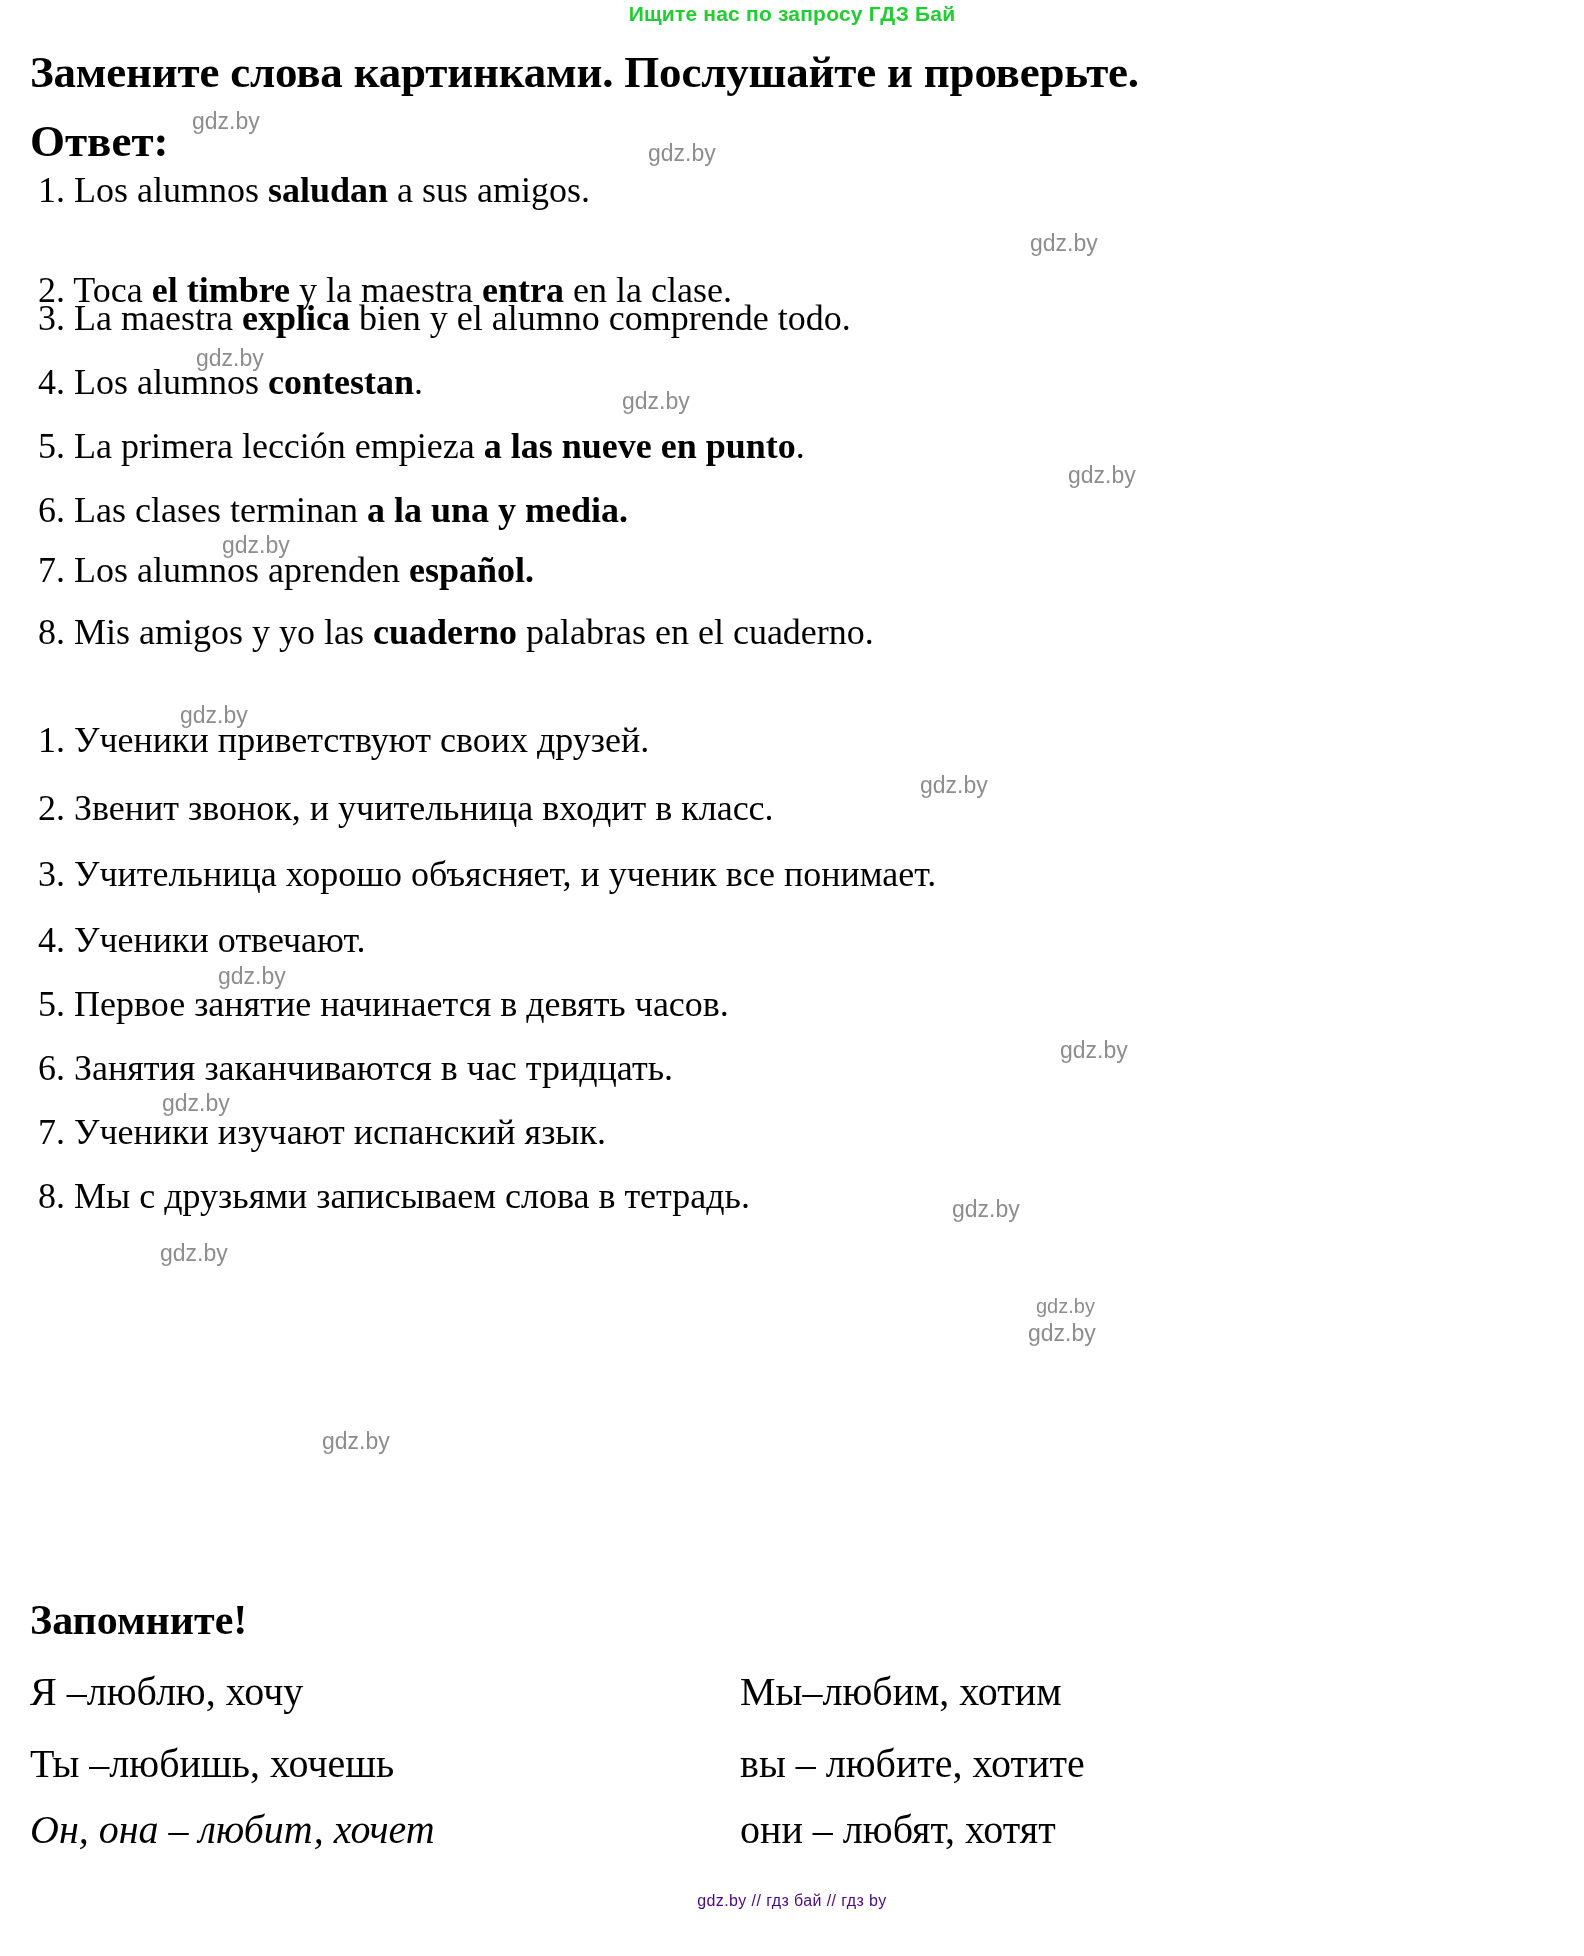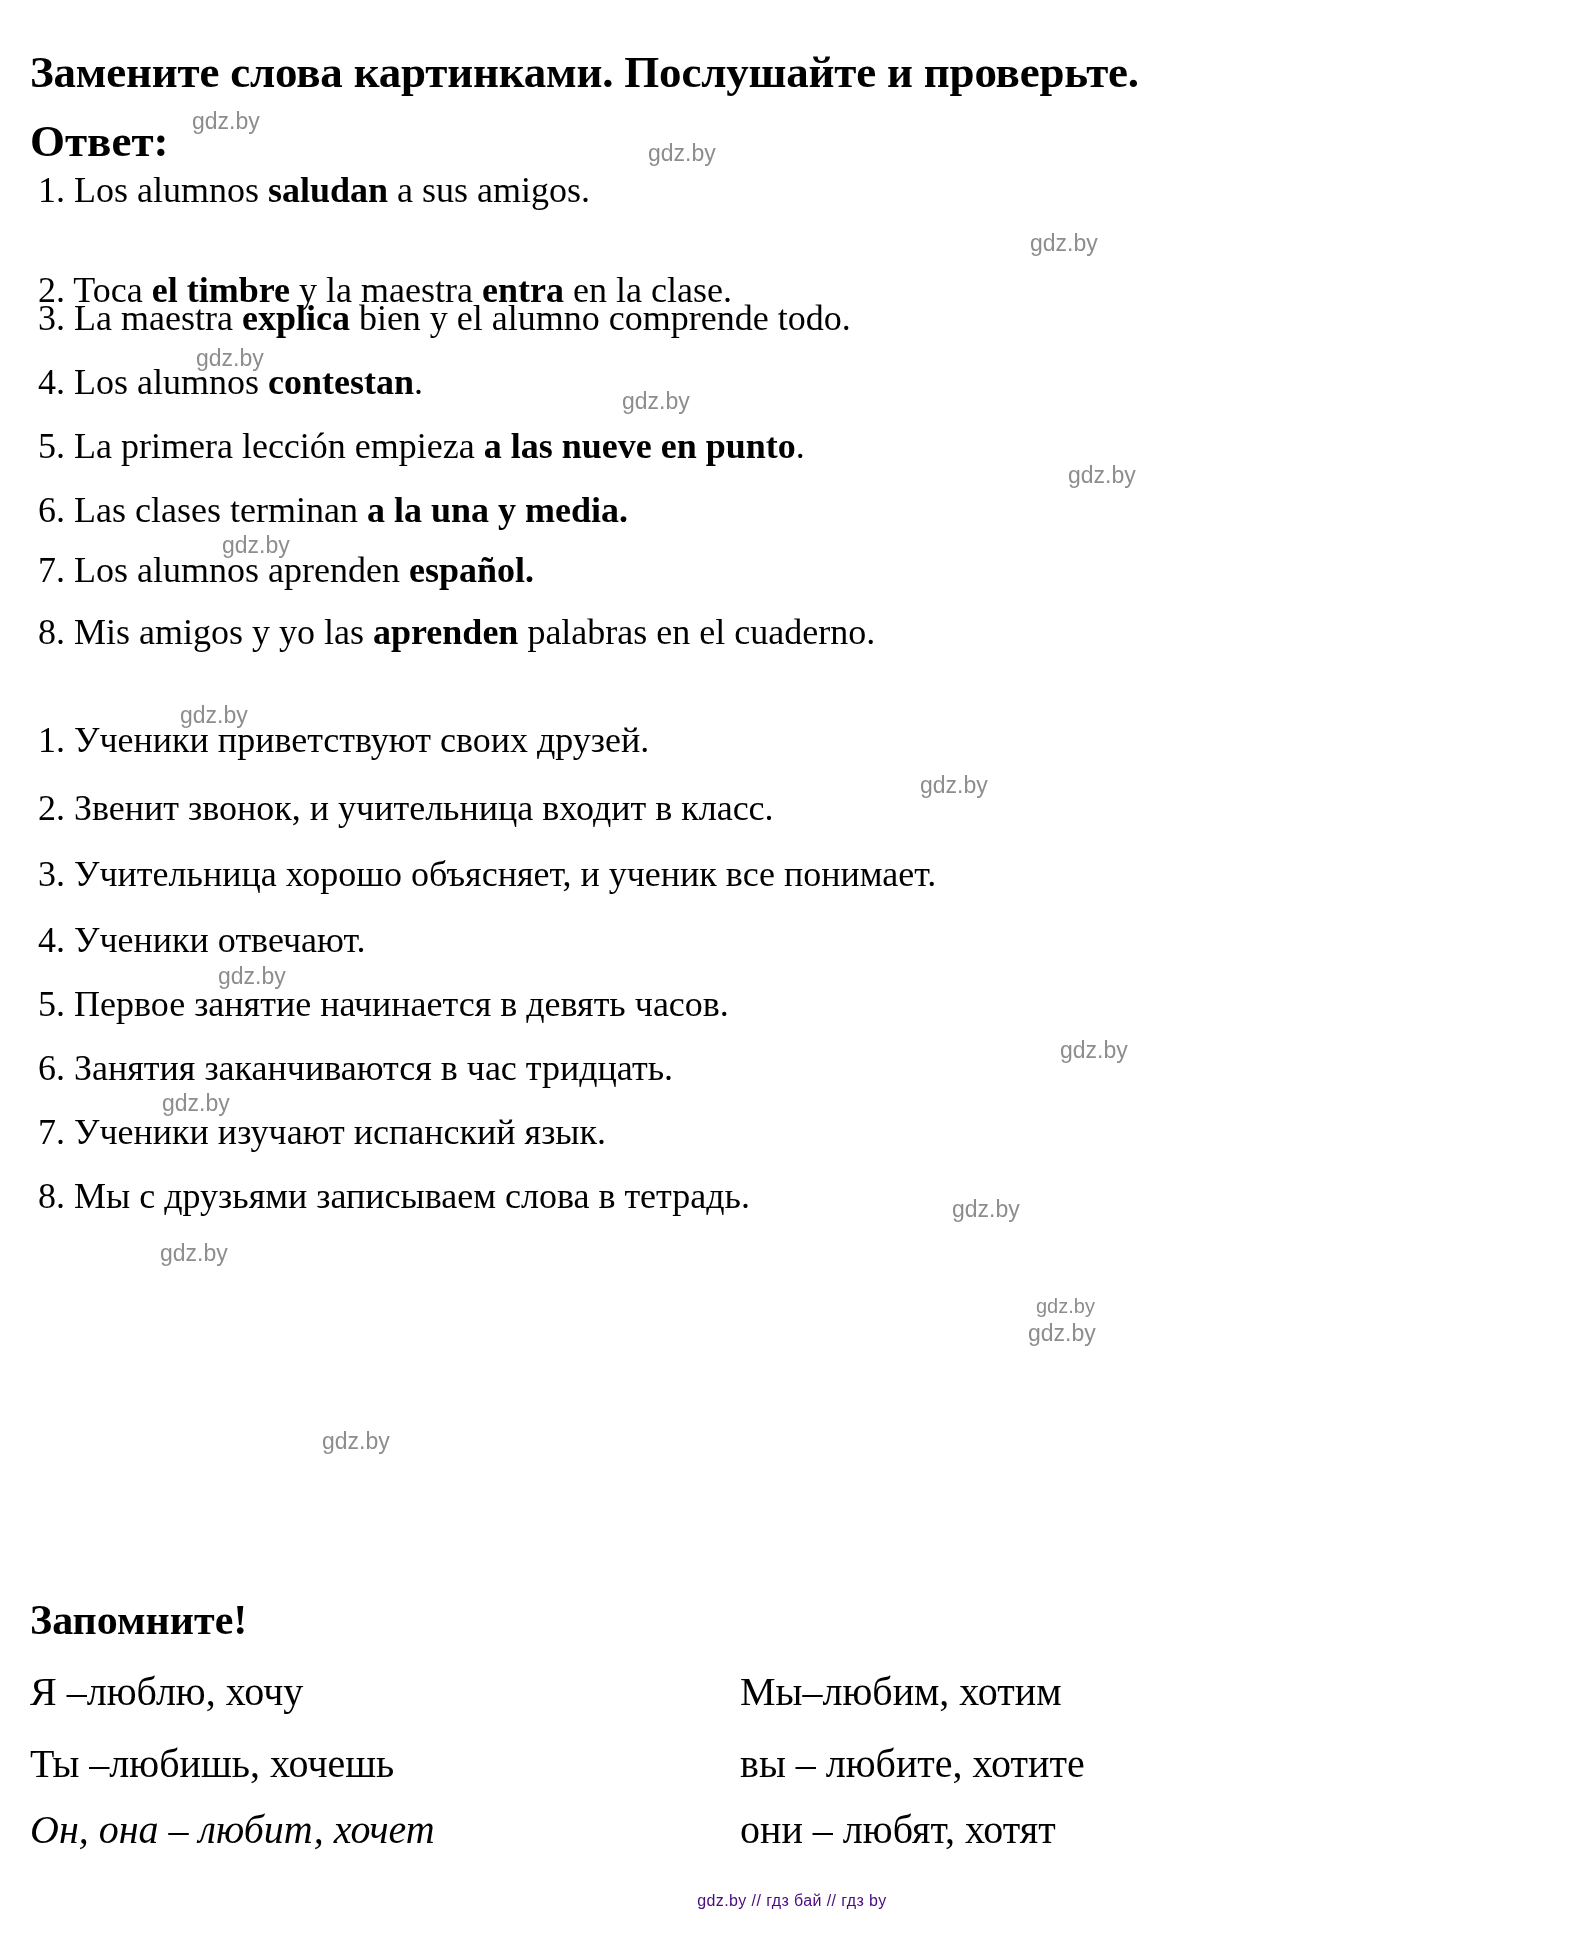--- a/index.html
+++ b/index.html
@@ -105,33 +105,34 @@
     font-size: 16px;
     color: #4b0a80;
     letter-spacing: 0.4px;
   }
 </style>
 </head>
 <body>
 
 <div id="page">
 
+  <div class="promo">Ищите нас по запросу ГДЗ Бай</div>
 
   <div class="task-title">Замените слова картинками. Послушайте и проверьте.</div>
   <div class="answer-label">Ответ:</div>
 
   <div id="spanish-list">
       <div class="line" style="top: 172px;"><span>1.</span><span> Los alumnos </span><b>saludan</b><span> a sus amigos.</span></div>
       <div class="line" style="top: 236px; margin-top: 36px;"><span>2.</span><span> Toca </span><b>el timbre</b><span> y la maestra </span><b>entra</b><span> en la clase.</span></div>
       <div class="line" style="top: 300px;"><span>3.</span><span> La maestra </span><b>explica</b><span> bien y el alumno comprende todo.</span></div>
       <div class="line" style="top: 364px;"><span>4.</span><span> Los alumnos </span><b>contestan</b><span>.</span></div>
       <div class="line" style="top: 428px;"><span>5.</span><span> La primera lección empieza </span><b>a las nueve en punto</b><span>.</span></div>
       <div class="line" style="top: 492px;"><span>6.</span><span> Las clases terminan </span><b>a la una y media.</b></div>
       <div class="line" style="top: 552px;"><span>7.</span><span> Los alumnos aprenden </span><b>español.</b></div>
-      <div class="line" style="top: 614px;"><span>8.</span><span> Mis amigos y yo las </span><b>aprenden</b><span> palabras en el cuaderno.</span></div>
+      <div class="line" style="top: 614px;"><span>8.</span><span> Mis amigos y yo las </span><b>cuaderno</b><span> palabras en el cuaderno.</span></div>
     </div>
 
   <div id="russian-list">
       <div class="line" style="top: 722px;"><span>1.</span><span> Ученики приветствуют своих друзей.</span></div>
       <div class="line" style="top: 790px;"><span>2.</span><span> Звенит звонок, и учительница входит в класс.</span></div>
       <div class="line" style="top: 856px;"><span>3.</span><span> Учительница хорошо объясняет, и ученик все понимает.</span></div>
       <div class="line" style="top: 922px;"><span>4.</span><span> Ученики отвечают.</span></div>
       <div class="line" style="top: 986px;"><span>5.</span><span> Первое занятие начинается в девять часов.</span></div>
       <div class="line" style="top: 1050px;"><span>6.</span><span> Занятия заканчиваются в час тридцать.</span></div>
       <div class="line" style="top: 1114px;"><span>7.</span><span> Ученики изучают испанский язык.</span></div>

